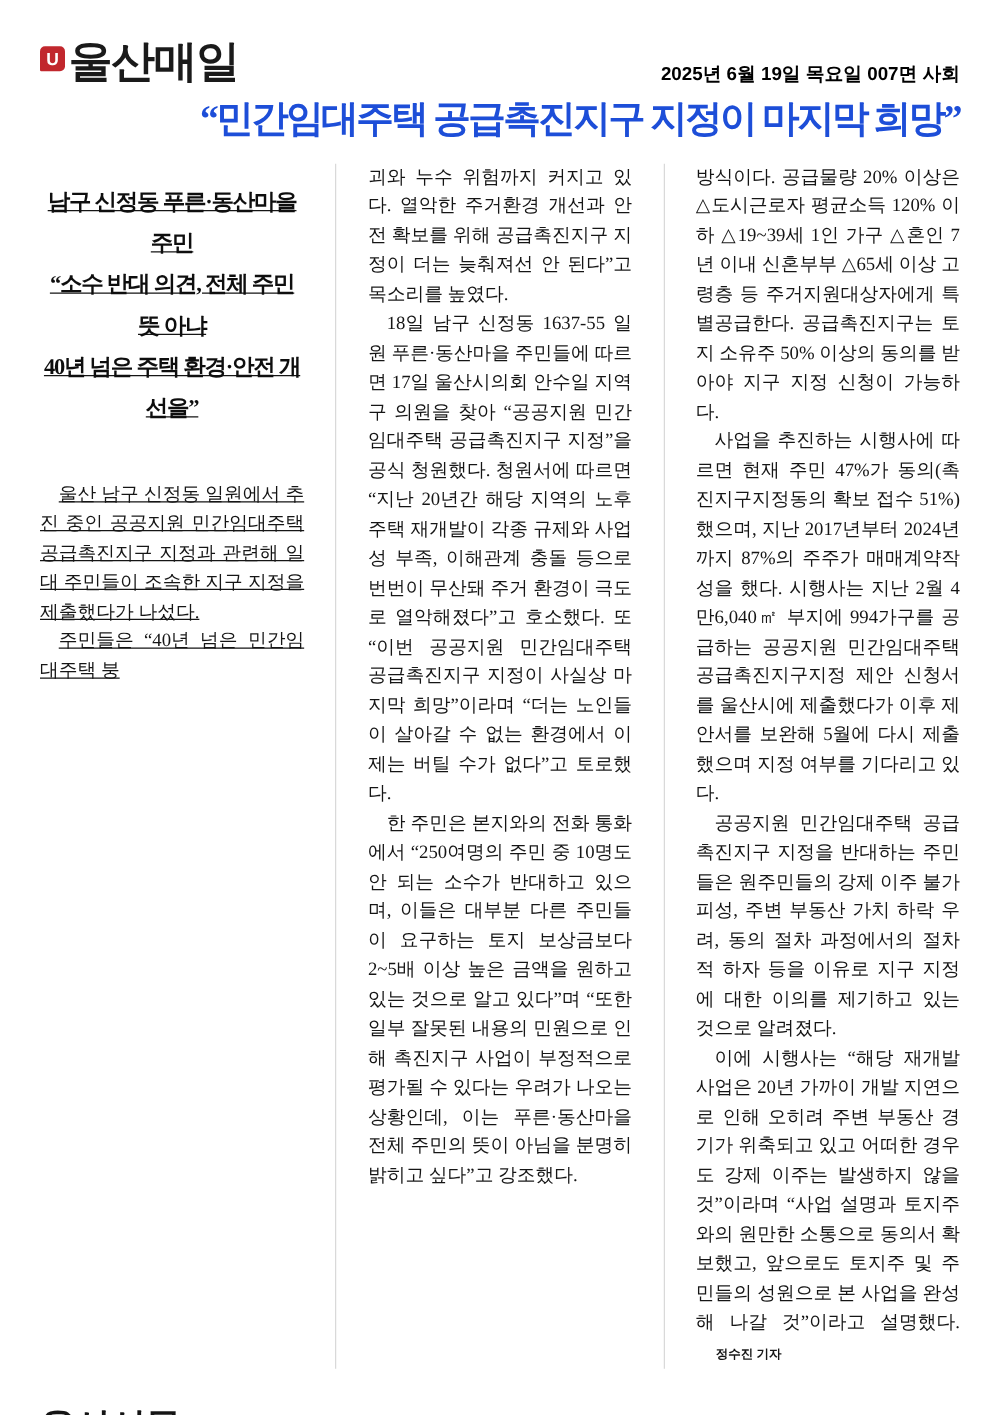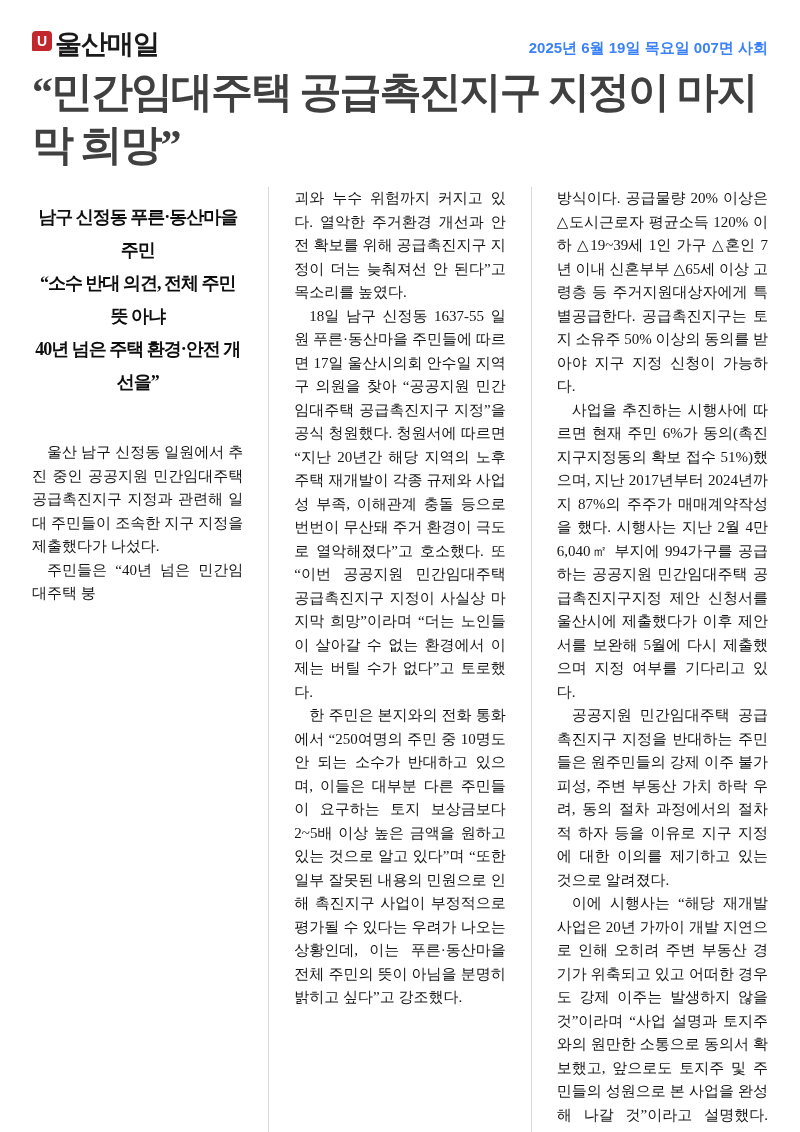--- a/index.html
+++ b/index.html
@@ -17,34 +17,34 @@
   .masthead1 { display:flex; align-items:center; gap:3px; }
   .logo-mark {
     width:20px; height:20px; background:#c1272d; color:#fff;
     border-radius:4px 4px 4px 1px;
     font-family:"Liberation Sans","DejaVu Sans",sans-serif;
     font-weight:bold; font-size:14px; line-height:20px; text-align:center;
     display:inline-block; transform:translateY(-3px);
   }
   .masthead1 .mast-text {
     font-family:"Liberation Sans","DejaVu Sans",sans-serif;
-    font-weight:900; font-size:27px; letter-spacing:-1px; color:#1a1a1a;
+    font-weight:900; font-size:35px; letter-spacing:-1px; color:#1a1a1a;
   }
   .dateline {
     font-family:"Liberation Sans","DejaVu Sans",sans-serif;
-    font-weight:700; font-size:15px; color:#3b82f6; padding-bottom:4px;
+    font-weight:700; font-size:15px; color:#000000; padding-bottom:4px;
   }
   .headline1 {
     margin-top:4px;
-    font-size:42px; font-weight:800; letter-spacing:-2px;
-    text-align:left; color:#404040; line-height:1.25;
+    font-size:30px; font-weight:800; letter-spacing:-2px;
+    text-align:right; color:#1d4ed8; line-height:1.25;
   }
   .cols1 { display:flex; margin-top:16px; }
   .col1 { flex:1; padding:0 25px; font-size:15px; line-height:23.5px; text-align:justify; }
-  .col1:first-child { padding-left:0; }
+  .col1:first-child { padding-left:0;text-decoration:underline; }
   .col1:last-child { padding-right:0; }
   .col1 + .col1 { border-left:1px solid #d9d9d9; }
   .subhead1 {
     text-align:center; font-weight:700; font-size:18px; letter-spacing:-1px;
     line-height:33px; margin:14px 0 42px 0; color:#0e0e0e;
   }
   p.body-p { text-indent:1em; }
   p.body-p.noindent { text-indent:0; }
   .inline-byline { font-weight:700; font-size:10px; margin-left:16px; white-space:nowrap; }
 
@@ -84,21 +84,21 @@
       </div>
 
       <div class="col1">
         <p class="body-p noindent">괴와 누수 위험까지 커지고 있다. 열악한 주거환경 개선과 안전 확보를 위해 공급촉진지구 지정이 더는 늦춰져선 안 된다”고 목소리를 높였다.</p>
         <p class="body-p">18일 남구 신정동 1637-55 일원 푸른·동산마을 주민들에 따르면 17일 울산시의회 안수일 지역구 의원을 찾아 “공공지원 민간임대주택 공급촉진지구 지정”을 공식 청원했다. 청원서에 따르면 “지난 20년간 해당 지역의 노후 주택 재개발이 각종 규제와 사업성 부족, 이해관계 충돌 등으로 번번이 무산돼 주거 환경이 극도로 열악해졌다”고 호소했다. 또 “이번 공공지원 민간임대주택 공급촉진지구 지정이 사실상 마지막 희망”이라며 “더는 노인들이 살아갈 수 없는 환경에서 이제는 버틸 수가 없다”고 토로했다.</p>
         <p class="body-p">한 주민은 본지와의 전화 통화에서 “250여명의 주민 중 10명도 안 되는 소수가 반대하고 있으며, 이들은 대부분 다른 주민들이 요구하는 토지 보상금보다 2~5배 이상 높은 금액을 원하고 있는 것으로 알고 있다”며 “또한 일부 잘못된 내용의 민원으로 인해 촉진지구 사업이 부정적으로 평가될 수 있다는 우려가 나오는 상황인데, 이는 푸른·동산마을 전체 주민의 뜻이 아님을 분명히 밝히고 싶다”고 강조했다.</p>
       </div>
 
       <div class="col1">
         <p class="body-p noindent">방식이다. 공급물량 20% 이상은 △도시근로자 평균소득 120% 이하 △19~39세 1인 가구 △혼인 7년 이내 신혼부부 △65세 이상 고령층 등 주거지원대상자에게 특별공급한다. 공급촉진지구는 토지 소유주 50% 이상의 동의를 받아야 지구 지정 신청이 가능하다.</p>
-        <p class="body-p">사업을 추진하는 시행사에 따르면 현재 주민 6%가 동의(촉진지구지정동의 확보 접수 51%)했으며, 지난 2017년부터 2024년까지 87%의 주주가 매매계약작성을 했다. 시행사는 지난 2월 4만6,040㎡ 부지에 994가구를 공급하는 공공지원 민간임대주택 공급촉진지구지정 제안 신청서를 울산시에 제출했다가 이후 제안서를 보완해 5월에 다시 제출했으며 지정 여부를 기다리고 있다.</p>
+        <p class="body-p">사업을 추진하는 시행사에 따르면 현재 주민 47%가 동의(촉진지구지정동의 확보 접수 51%)했으며, 지난 2017년부터 2024년까지 87%의 주주가 매매계약작성을 했다. 시행사는 지난 2월 4만6,040㎡ 부지에 994가구를 공급하는 공공지원 민간임대주택 공급촉진지구지정 제안 신청서를 울산시에 제출했다가 이후 제안서를 보완해 5월에 다시 제출했으며 지정 여부를 기다리고 있다.</p>
         <p class="body-p">공공지원 민간임대주택 공급촉진지구 지정을 반대하는 주민들은 원주민들의 강제 이주 불가피성, 주변 부동산 가치 하락 우려, 동의 절차 과정에서의 절차적 하자 등을 이유로 지구 지정에 대한 이의를 제기하고 있는 것으로 알려졌다.</p>
         <p class="body-p">
           <span>이에 시행사는 “해당 재개발 사업은 20년 가까이 개발 지연으로 인해 오히려 주변 부동산 경기가 위축되고 있고 어떠한 경우도 강제 이주는 발생하지 않을 것”이라며 “사업 설명과 토지주와의 원만한 소통으로 동의서 확보했고, 앞으로도 토지주 및 주민들의 성원으로 본 사업을 완성해 나갈 것”이라고 설명했다.</span>
           <span class="inline-byline">정수진 기자</span>
         </p>
       </div>
     </div>
   </section>
 
   <section class="article2">

